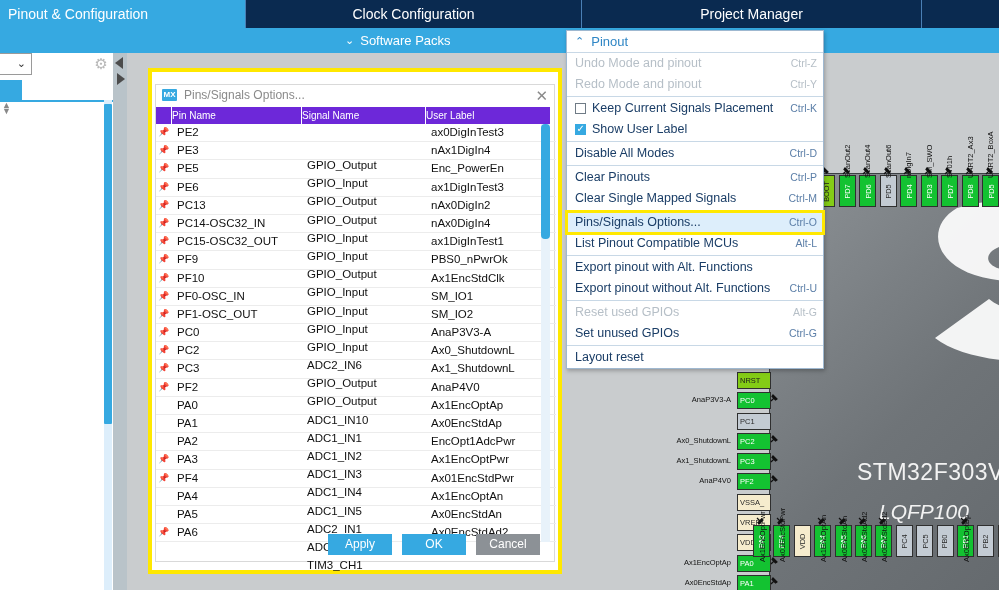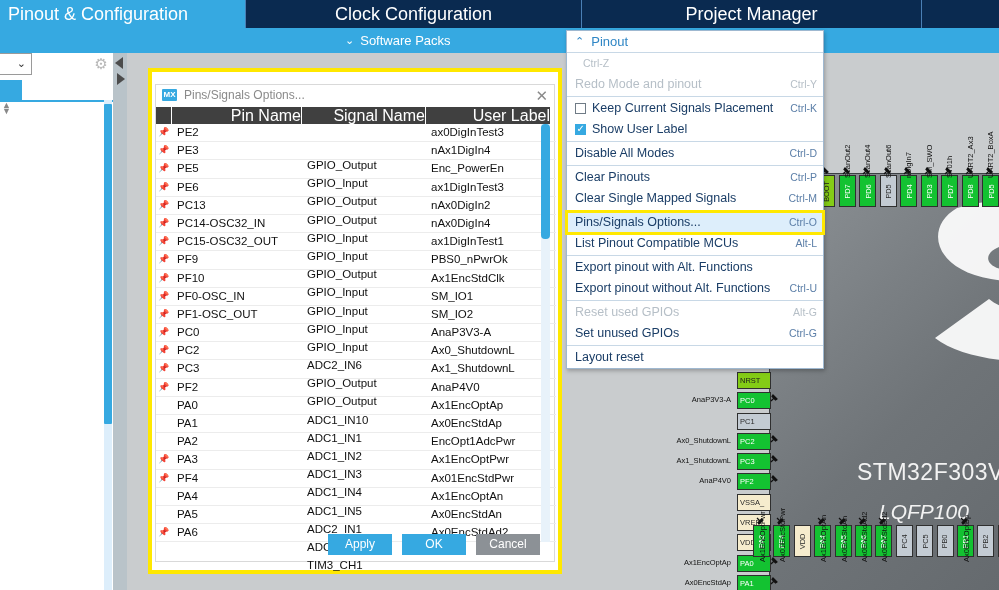--- a/index.html
+++ b/index.html
@@ -12,21 +12,21 @@
   #root { position: relative; width: 999px; height: 590px; overflow: hidden; }
 
   
   .topbar {
     position: absolute; left: 0; top: 0; width: 999px; height: 28px;
     background: #0a2a50;
     display: flex;
   }
   .top-tab {
     height: 28px; line-height: 28px;
-    color: #ffffff; font-size: 18px; text-align: center;
+    color: #ffffff; font-size: 14px; text-align: center;
     border-right: 1px solid #4a7fb5;
     box-sizing: border-box;
   }
   .top-tab.active { background: #36a9e1; }
   .top-tab.t0 { width: 246px; text-align: left; padding-left: 8px; }
   .top-tab.t1 { width: 336px; }
   .top-tab.t2 { width: 340px; }
   .top-tab.t3 { width: 77px; border-right: none; }
 
   
@@ -209,22 +209,22 @@
     width: 15px; height: 12px; background: #36a9e1; color: #fff;
     font-size: 8px; font-weight: bold; text-align: center; line-height: 12px;
     border-radius: 1px; flex: 0 0 auto;
   }
   .dlg-title .tt { flex: 1; color: #8a8a8a; font-size: 12px; }
   .dlg-close { color: #8a8a8a; font-size: 15px; line-height: 15px; cursor: pointer; }
 
   .tbl { position: absolute; left: 0; top: 22px; width: 400px; }
   .thead { display: flex; height: 17px; }
   .thead .th {
-    background: #404040; color: #ffffff; font-size: 16px;
-    text-align: right; line-height: 17px;
+    background: #6d28d9; color: #ffffff; font-size: 10px;
+    text-align: left; line-height: 17px;
     border-right: 1px solid #ffffff; box-sizing: border-box;
   }
   .th.c0 { width: 16px; }
   .th.c1 { width: 130px; }
   .th.c2 { width: 124px; }
   .th.c3 { width: 124px; border-right: none; }
 
   .tbody { position: relative; }
   .trow { display: flex; height: 17.2px; border-bottom: 1px solid #ececec; }
   .trow .td { font-size: 11.5px; color: #111; line-height: 17.2px; box-sizing: border-box; }
@@ -530,20 +530,21 @@
       </div>
   </div>
 
   <div class="menu">
     <div class="menu-head">
       <span class="chev">⌃</span>
       <span>Pinout</span>
     </div>
     <div id="menuitems">
         <div class="mi disabled">
+          <span class="lbl">Undo Mode and pinout</span>
           <span class="sc">Ctrl-Z</span>
         </div>
         <div class="mi disabled">
           <span class="lbl">Redo Mode and pinout</span>
           <span class="sc">Ctrl-Y</span>
         </div>
         <div class="menu-sep"></div>
         <div class="mi">
           <span class="cbx"></span>
           <span class="lbl">Keep Current Signals Placement</span>

